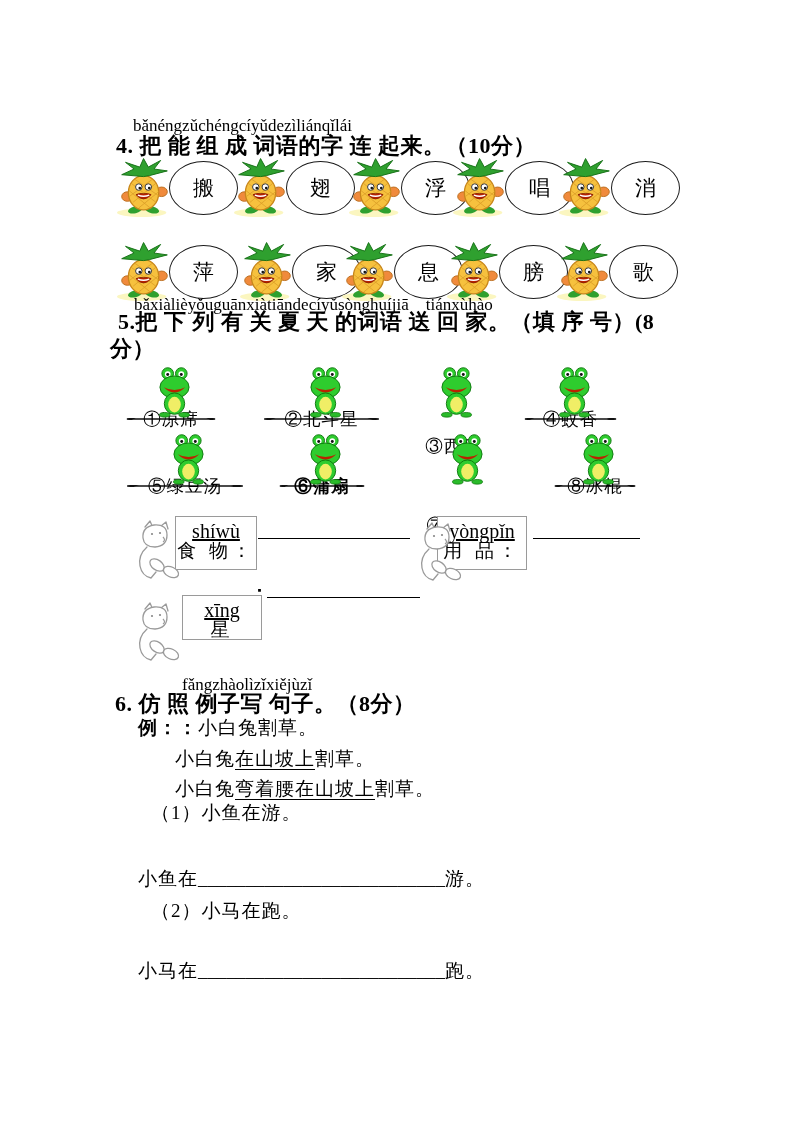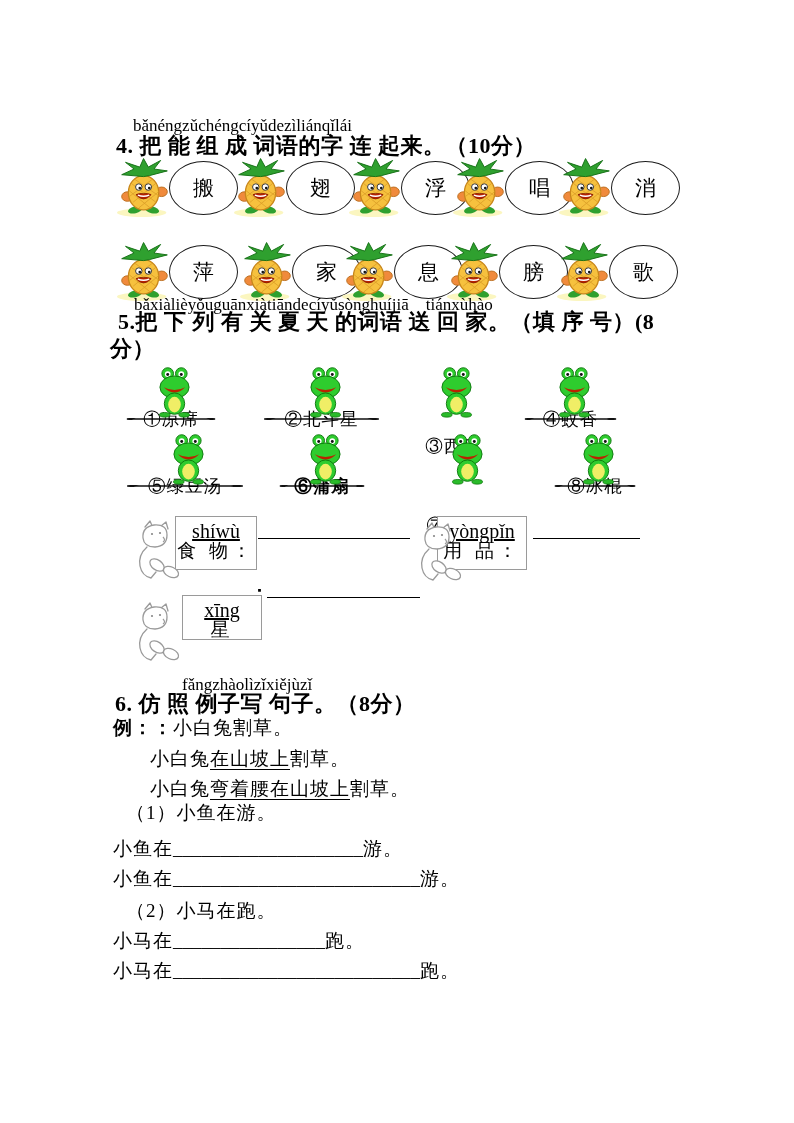--- a/index.html
+++ b/index.html
@@ -4,21 +4,21 @@
 <style>
   html,body{margin:0;padding:0;background:#888;}
   .page{
     position:relative;width:794px;height:1123px;background:#ffffff;
     margin:0 auto;overflow:hidden;
     font-family:"Liberation Serif","DejaVu Serif",serif;color:#000;
   }
   .abs{position:absolute;}
   .pinyin{font-size:17px;white-space:pre;letter-spacing:0px;}
   .qtitle{font-size:22px;font-weight:700;white-space:pre;letter-spacing:.5px;}
-  .sent{font-size:19px;white-space:pre;letter-spacing:1px;}
+  .sent{font-size:19px;white-space:pre;letter-spacing:1px;margin-left:25px;}
   .sent .u{text-decoration:underline;text-underline-offset:4px;}
   .blank{letter-spacing:0;}
   
   .wgroup{position:absolute;display:flex;align-items:center;height:60px;}
   .pine{width:57px;height:60px;flex:0 0 auto;}
   .oval{width:67px;height:52px;border:1.6px solid #1a1a1a;border-radius:50%;
         display:flex;align-items:center;justify-content:center;margin-left:-4px;background:#fff;}
   .oval-char{font-size:21px;}
   
   .hgroup{position:absolute;display:flex;align-items:center;height:54px;flex-direction:column;}
@@ -303,23 +303,21 @@
   <div class="abs qtitle" style="left:115px;top:689px;">6. 仿 照 例子写 句子。（8分）</div>
 
   <div class="abs sent" style="left:113px;top:715px;"><span style="font-weight:700;">例：：</span><span>小白兔割草。</span></div>
 
   <div class="abs sent" style="left:150px;top:746px;"><span>小白兔</span><span class="u">在山坡上</span><span>割草。</span></div>
 
   <div class="abs sent" style="left:150px;top:776px;"><span>小白兔</span><span class="u">弯着腰在山坡上</span><span>割草。</span></div>
 
   <div class="abs sent" style="left:126px;top:800px;">（1）小鱼在游。</div>
 
-  <div class="abs sent" style="left:113px;top:836px;"><span>小鱼在</span><span class="blank">____________________</span><span>游。</span></div>
 
   <div class="abs sent" style="left:113px;top:866px;"><span>小鱼在</span><span class="blank">__________________________</span><span>游。</span></div>
 
   <div class="abs sent" style="left:126px;top:898px;">（2）小马在跑。</div>
 
-  <div class="abs sent" style="left:113px;top:928px;"><span>小马在</span><span class="blank">________________</span><span>跑。</span></div>
 
   <div class="abs sent" style="left:113px;top:958px;"><span>小马在</span><span class="blank">__________________________</span><span>跑。</span></div>
 
 </div>
 
 </body></html>

